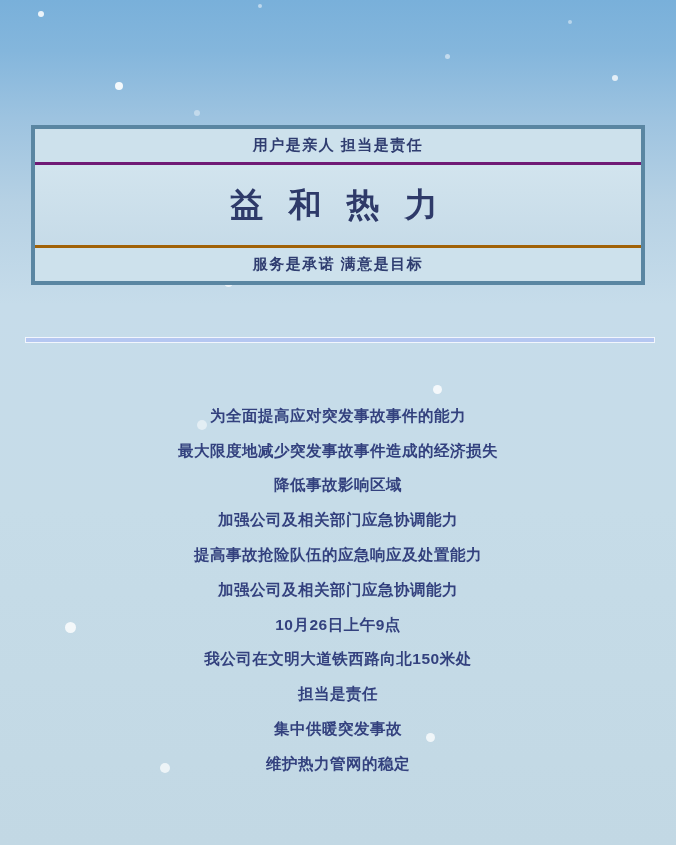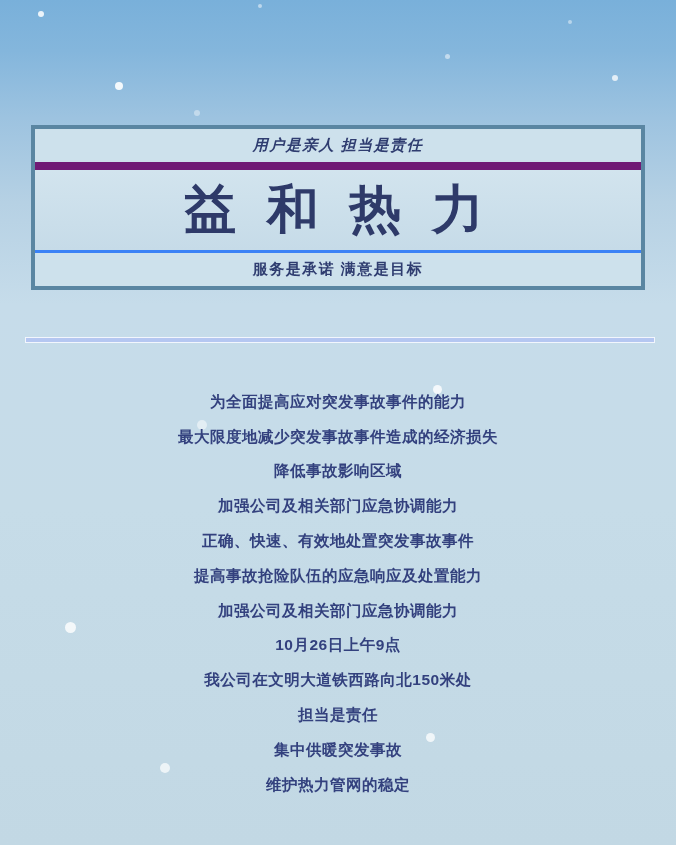--- a/index.html
+++ b/index.html
@@ -41,43 +41,43 @@
     justify-content: center;
     text-align: center;
   }
   .hrow.slogan {
     height: 33px;
     font-size: 15px;
     letter-spacing: 1.5px;
     color: #2f3d70;
     font-weight: bold;
   }
-  .hrow.top-slogan { border-bottom: 8px solid #701a75; font-style: italic; }
-  .hrow.bottom-slogan { border-top: 3px solid #3b82f6; }
+  .hrow.top-slogan { border-bottom: 3px solid #701a75; }
+  .hrow.bottom-slogan { border-top: 3px solid #a16207; }
   .hrow.title {
     height: 80px;
-    font-size: 52px;
+    font-size: 33px;
     font-weight: bold;
     letter-spacing: 8px;
     color: #2e3a69;
     background: linear-gradient(180deg, #d2e4ee 0%, #c6dbe8 100%);
   }
   .divider {
     position: absolute;
     left: 25px;
     top: 337px;
     width: 628px;
     height: 4px;
     background: #b5c7f1;
     border: 1px solid #f2f6fd;
   }
   .body-text {
     position: absolute;
     left: 0;
-    top: 385px;
+    top: 399px;
     width: 676px;
   }
   .body-text p {
     margin: 0;
     height: 34.8px;
     display: flex;
     align-items: center;
     justify-content: center;
     font-size: 15.5px;
     letter-spacing: 0.5px;
@@ -115,21 +115,20 @@
     <div class="hrow slogan bottom-slogan">服务是承诺 满意是目标</div>
   </div>
 
   <div class="divider"></div>
 
   <div class="body-text">
     <p>为全面提高应对突发事故事件的能力</p>
     <p>最大限度地减少突发事故事件造成的经济损失</p>
     <p>降低事故影响区域</p>
     <p>加强公司及相关部门应急协调能力</p>
-    <p>正确、快速、有效地处置突发事故事件</p>
     <p>提高事故抢险队伍的应急响应及处置能力</p>
     <p>加强公司及相关部门应急协调能力</p>
     <p>10月26日上午9点</p>
     <p>我公司在文明大道铁西路向北150米处</p>
     <p>担当是责任</p>
     <p>集中供暖突发事故</p>
     <p>维护热力管网的稳定</p>
   </div>
 
 </div>

